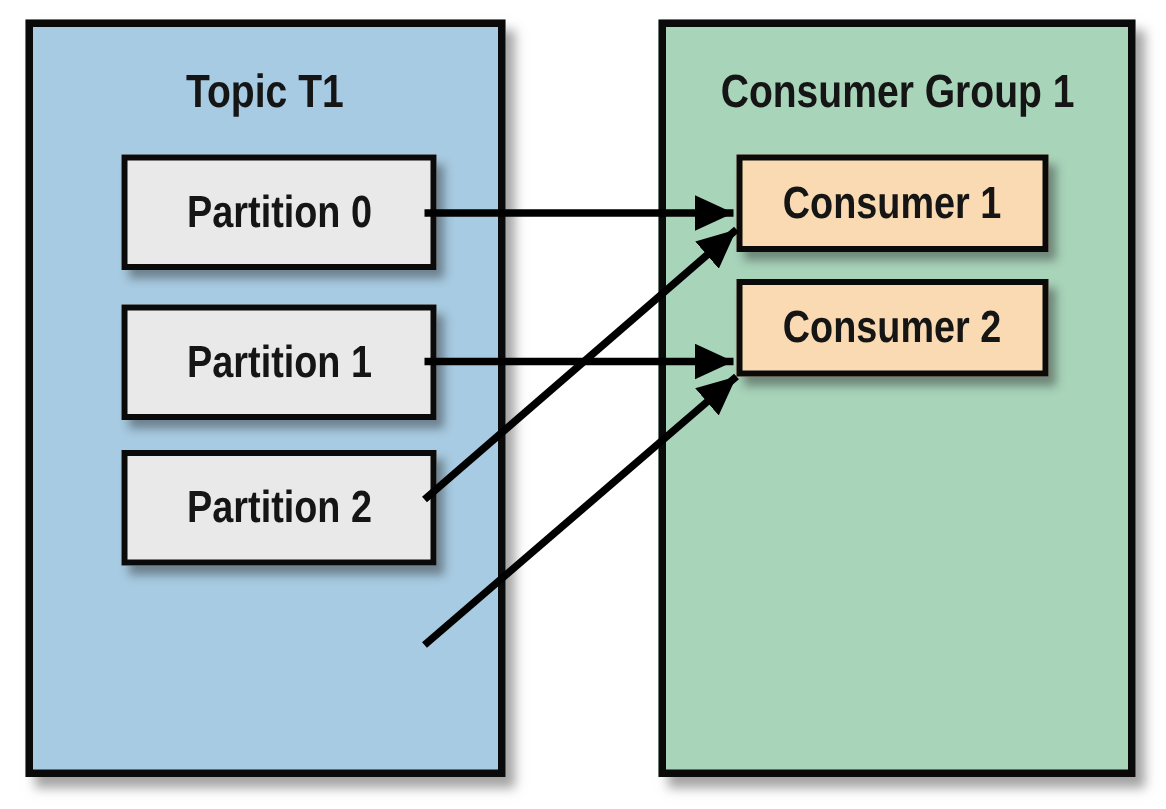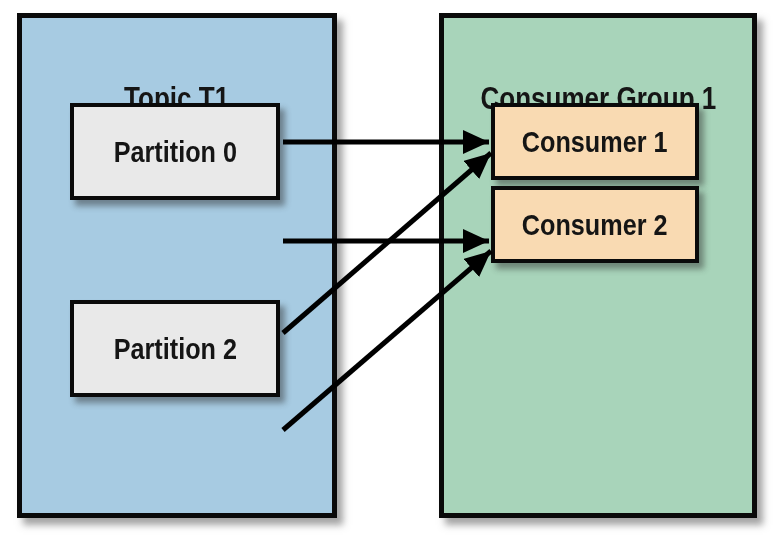--- a/index.html
+++ b/index.html
@@ -34,36 +34,35 @@
   }
   .group-title{
     position:absolute;
     top:27px;left:0;right:0;
     text-align:center;
     font-size:31px;
     font-weight:bold;
     color:#151515;
     line-height:1;
     white-space:nowrap;
-    margin-top:38px;
   }
   .node{
     position:absolute;
     border:4px solid var(--border);
     box-shadow:5px 6px 6px rgba(40,40,40,0.45);
     display:flex;align-items:center;justify-content:center;
     font-size:30px;font-weight:bold;color:#151515;
     white-space:nowrap;
   }
   .partition-node{
-    left:70px;width:210px;height:97px;
+    left:81px;width:210px;height:77px;
     background:var(--partition-fill);
   }
   .consumer-node{
-    left:491px;width:208px;height:77px;
+    left:491px;width:208px;height:65px;
     background:var(--consumer-fill);
   }
   .p0{top:103px;} .p1{top:203px;} .p2{top:300px;} .p3{top:400px;}
   .c1{top:103px;} .c2{top:186px;}
   .condensed{
     display:inline-block;
     transform:scaleX(0.84);
     transform-origin:center center;
   }
   .connector-layer{
@@ -90,20 +89,23 @@
 
   <div class="group-box consumer-group-box">
     <div class="group-title">
       <span class="condensed">Consumer Group 1</span>
     </div>
   </div>
 
   <div class="node partition-node p0">
     <span class="condensed">Partition 0</span>
   </div>
+  <div class="node partition-node p1">
+    <span class="condensed">Partition 1</span>
+  </div>
   <div class="node partition-node p2">
     <span class="condensed">Partition 2</span>
   </div>
 
   <div class="node consumer-node c1">
     <span class="condensed">Consumer 1</span>
   </div>
   <div class="node consumer-node c2">
     <span class="condensed">Consumer 2</span>
   </div>

